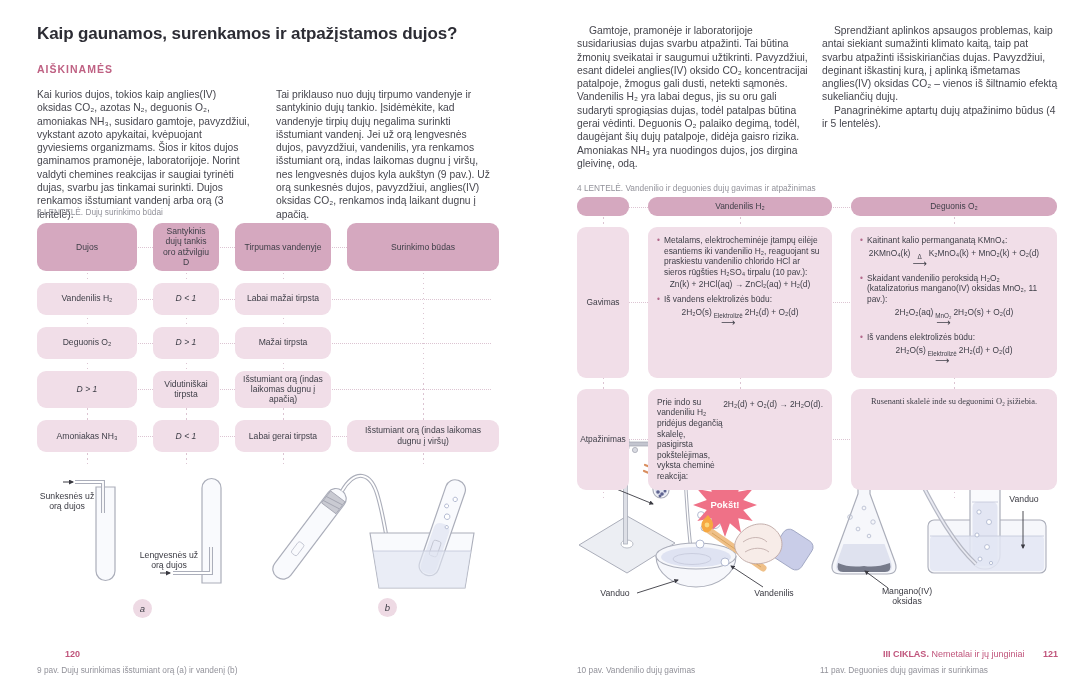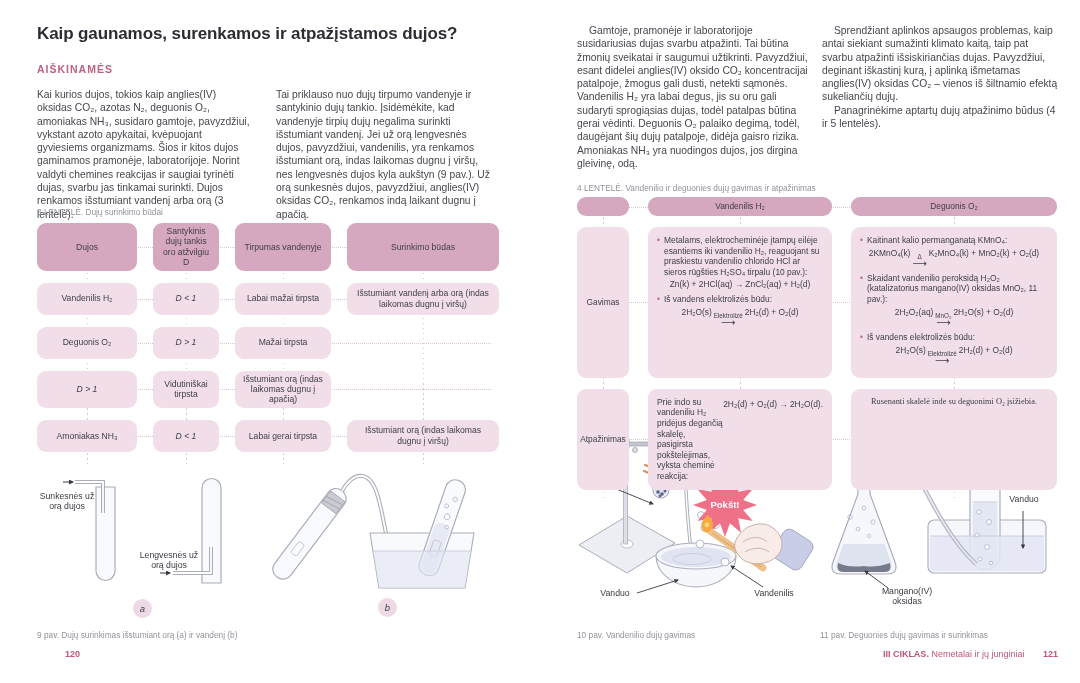--- a/index.html
+++ b/index.html
@@ -7,21 +7,21 @@
           font-family:"Liberation Sans","DejaVu Sans",sans-serif;color:#45454d;}
   .abs{position:absolute;}
 
   
   .title{font-size:17px;font-weight:bold;color:#2c2c34;letter-spacing:-0.1px;}
   .sect-head{font-size:10.5px;font-weight:bold;color:#bf6183;letter-spacing:1px;}
   .bodytext{font-size:10.3px;line-height:13.3px;color:#46464e;text-align:left;}
   .bodytext p{margin:0;}
   .bodytext p.ind{text-indent:12px;}
   .tcaption{font-size:8.3px;color:#92929a;}
-  .figcaption{font-size:8.3px;color:#92929a;}
+  .figcaption{font-size:8.3px;color:#92929a;margin-top:35px;}
   .pagenum{font-size:9px;font-weight:bold;color:#c0557c;margin-left:28px;}
   .footer{font-size:9px;color:#c0557c;text-align:right;}
   .footer .b{font-weight:bold;}
   .footer .pn{font-weight:bold;margin-left:16px;}
 
   
   .t3{width:462px;
       background-image:
         repeating-linear-gradient(to bottom,#dcc4d2 0 1.5px,transparent 1.5px 5px),
         repeating-linear-gradient(to bottom,#dcc4d2 0 1.5px,transparent 1.5px 5px),
@@ -93,21 +93,20 @@
     <div class="t3row hd">
       <div class="cell">Dujos</div>
       <div class="cell">Santykinis dujų tankis oro atžvilgiu D</div>
       <div class="cell">Tirpumas vandenyje</div>
       <div class="cell">Surinkimo būdas</div>
     </div>
     <div class="t3row">
       <div class="cell">Vandenilis H₂</div>
       <div class="cell ital">D &lt; 1</div>
       <div class="cell">Labai mažai tirpsta</div>
-      <div class="cell">Išstumiant vandenį arba orą (indas laikomas dugnu į viršų)</div>
     </div>
     <div class="t3row">
       <div class="cell">Deguonis O₂</div>
       <div class="cell ital">D &gt; 1</div>
       <div class="cell">Mažai tirpsta</div>
     </div>
     <div class="t3row">
       <div class="cell ital">D &gt; 1</div>
       <div class="cell">Vidutiniškai tirpsta</div>
       <div class="cell">Išstumiant orą (indas laikomas dugnu į apačią)</div>

